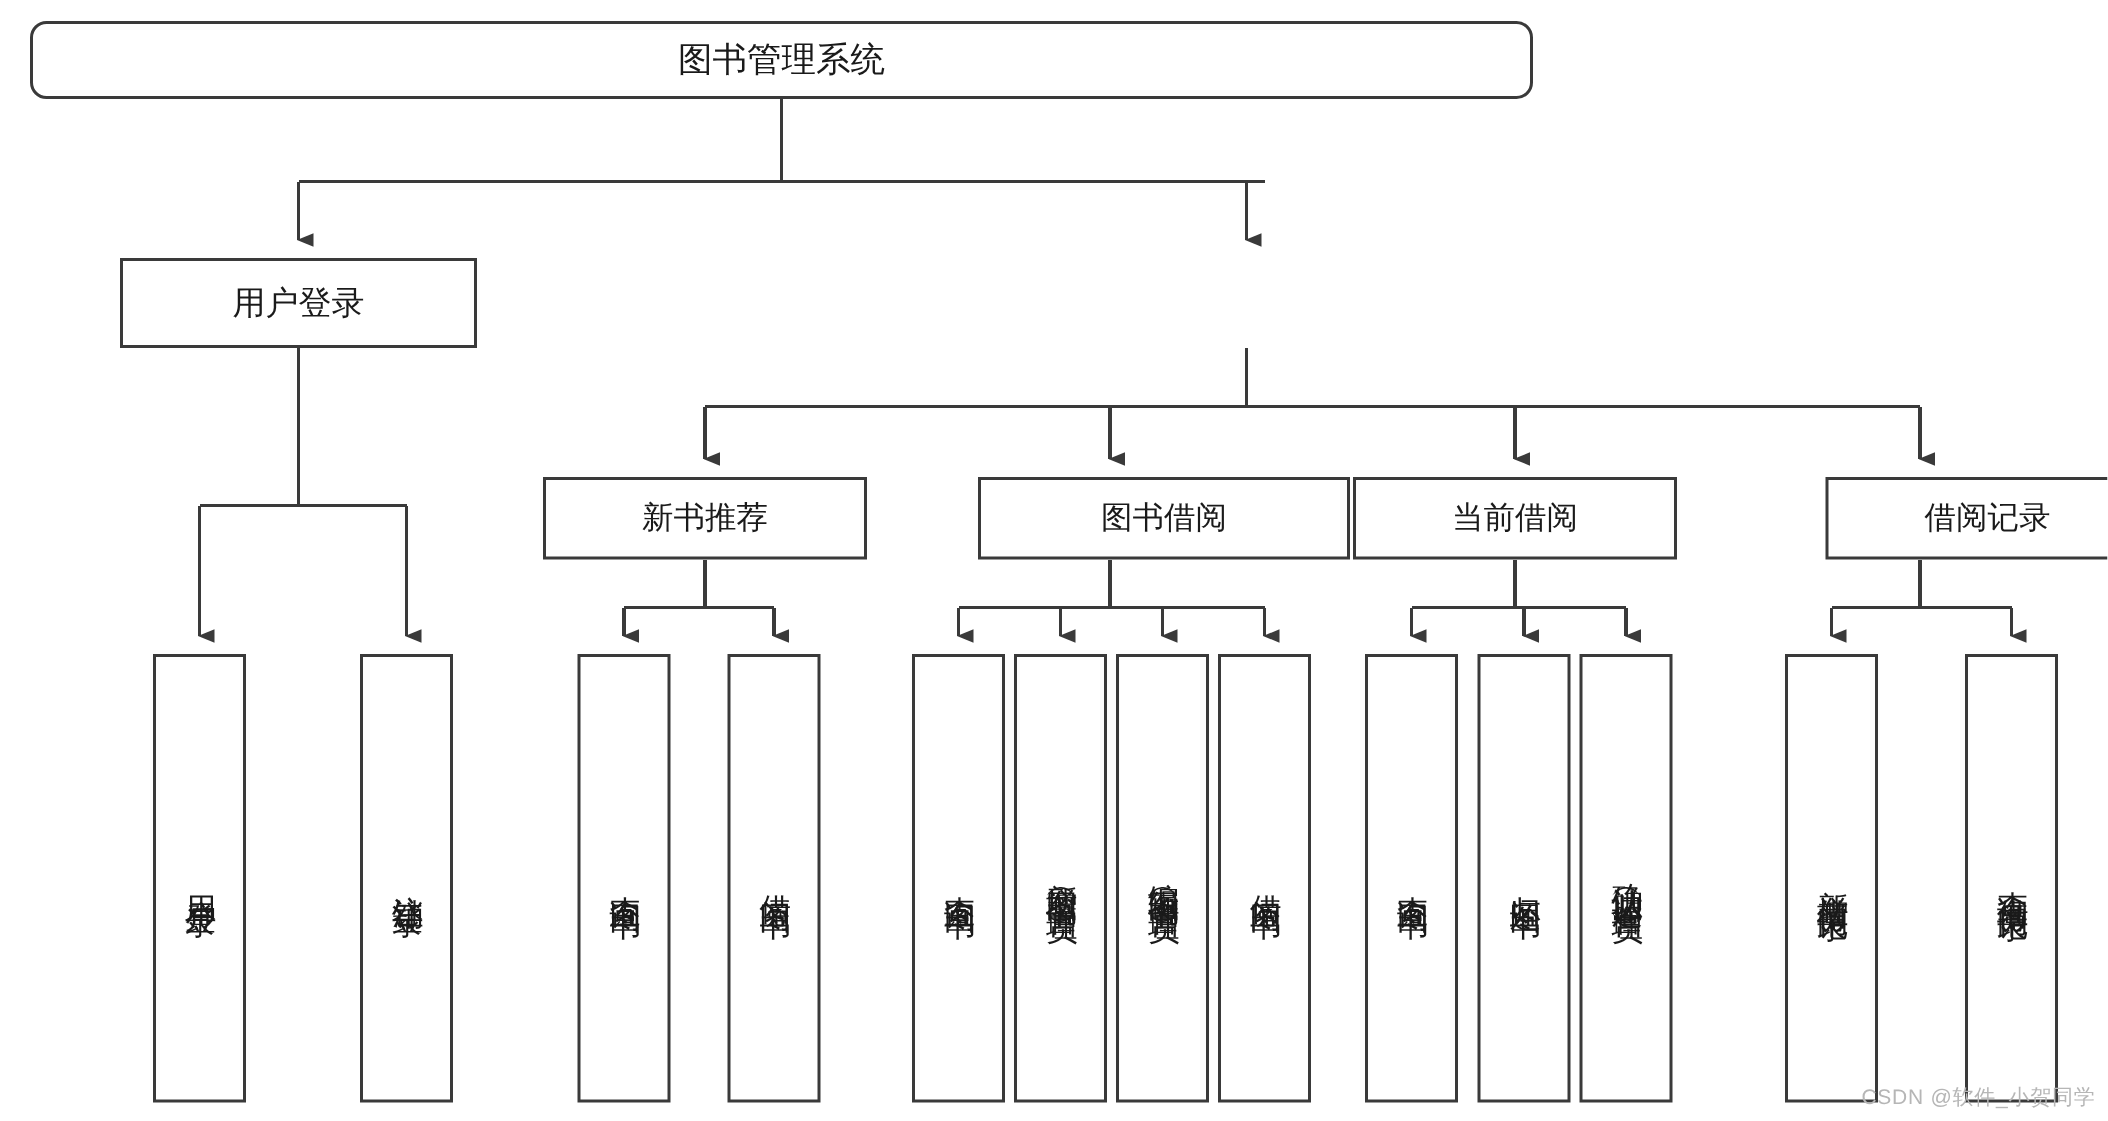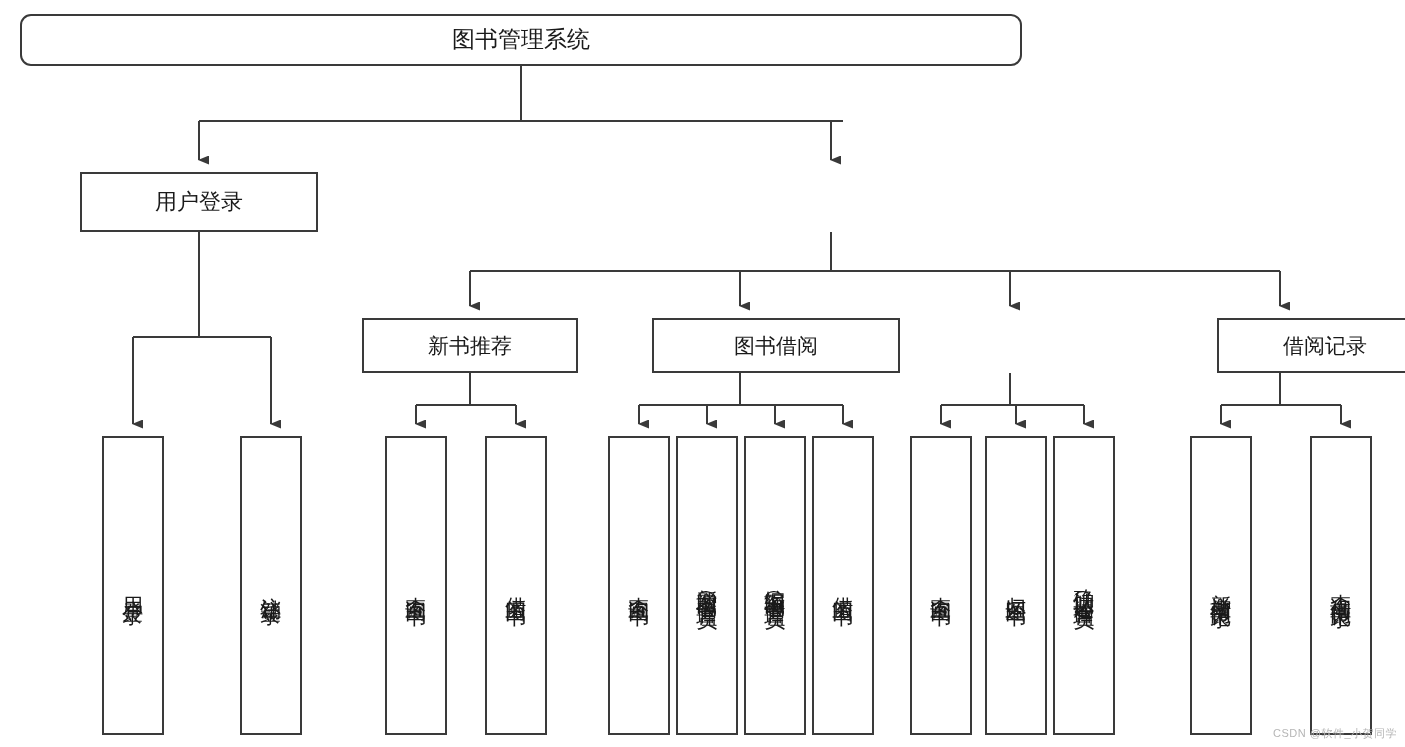--- a/index.html
+++ b/index.html
@@ -58,21 +58,21 @@
     justify-content: center;
   }
   .node-leaf .leaf-text {
     display: block;
     text-align: center;
   }
   .watermark {
     position: absolute;
     right: 8px;
     bottom: 6px;
-    font-size: 11px;
+    font-size: 14px;
     color: #b6b6b6;
     letter-spacing: 0.5px;
     z-index: 5;
     white-space: nowrap;
   }
 </style>
 </head>
 <body>
 
 <div id="diagram-root">
@@ -134,20 +134,23 @@
   <div class="node node-l1" id="node-l1-0" style="left: 80px; top: 172px; width: 238px; height: 60px;">
     <span>用户登录</span>
   </div>
 
   <div class="node node-l2" id="node-l2-0" style="left: 362px; top: 318px; width: 216px; height: 55px;">
     <span>新书推荐</span>
   </div>
   <div class="node node-l2" id="node-l2-1" style="left: 632px; top: 318px; width: 248px; height: 55px; margin-left: 20px;">
     <span>图书借阅</span>
   </div>
+  <div class="node node-l2" id="node-l2-2" style="left: 902px; top: 318px; width: 216px; height: 55px;">
+    <span>当前借阅</span>
+  </div>
   <div class="node node-l2" id="node-l2-3" style="left: 1172px; top: 318px; width: 216px; height: 55px; margin-left: 45px;">
     <span>借阅记录</span>
   </div>
 
   <div class="node node-leaf" id="node-leaf-0" style="left: 102px; top: 436px; width: 62px; height: 299px;">
     <span class="leaf-text">用户登录</span>
   </div>
   <div class="node node-leaf" id="node-leaf-1" style="left: 240px; top: 436px; width: 62px; height: 299px;">
     <span class="leaf-text">注销登录</span>
   </div>

